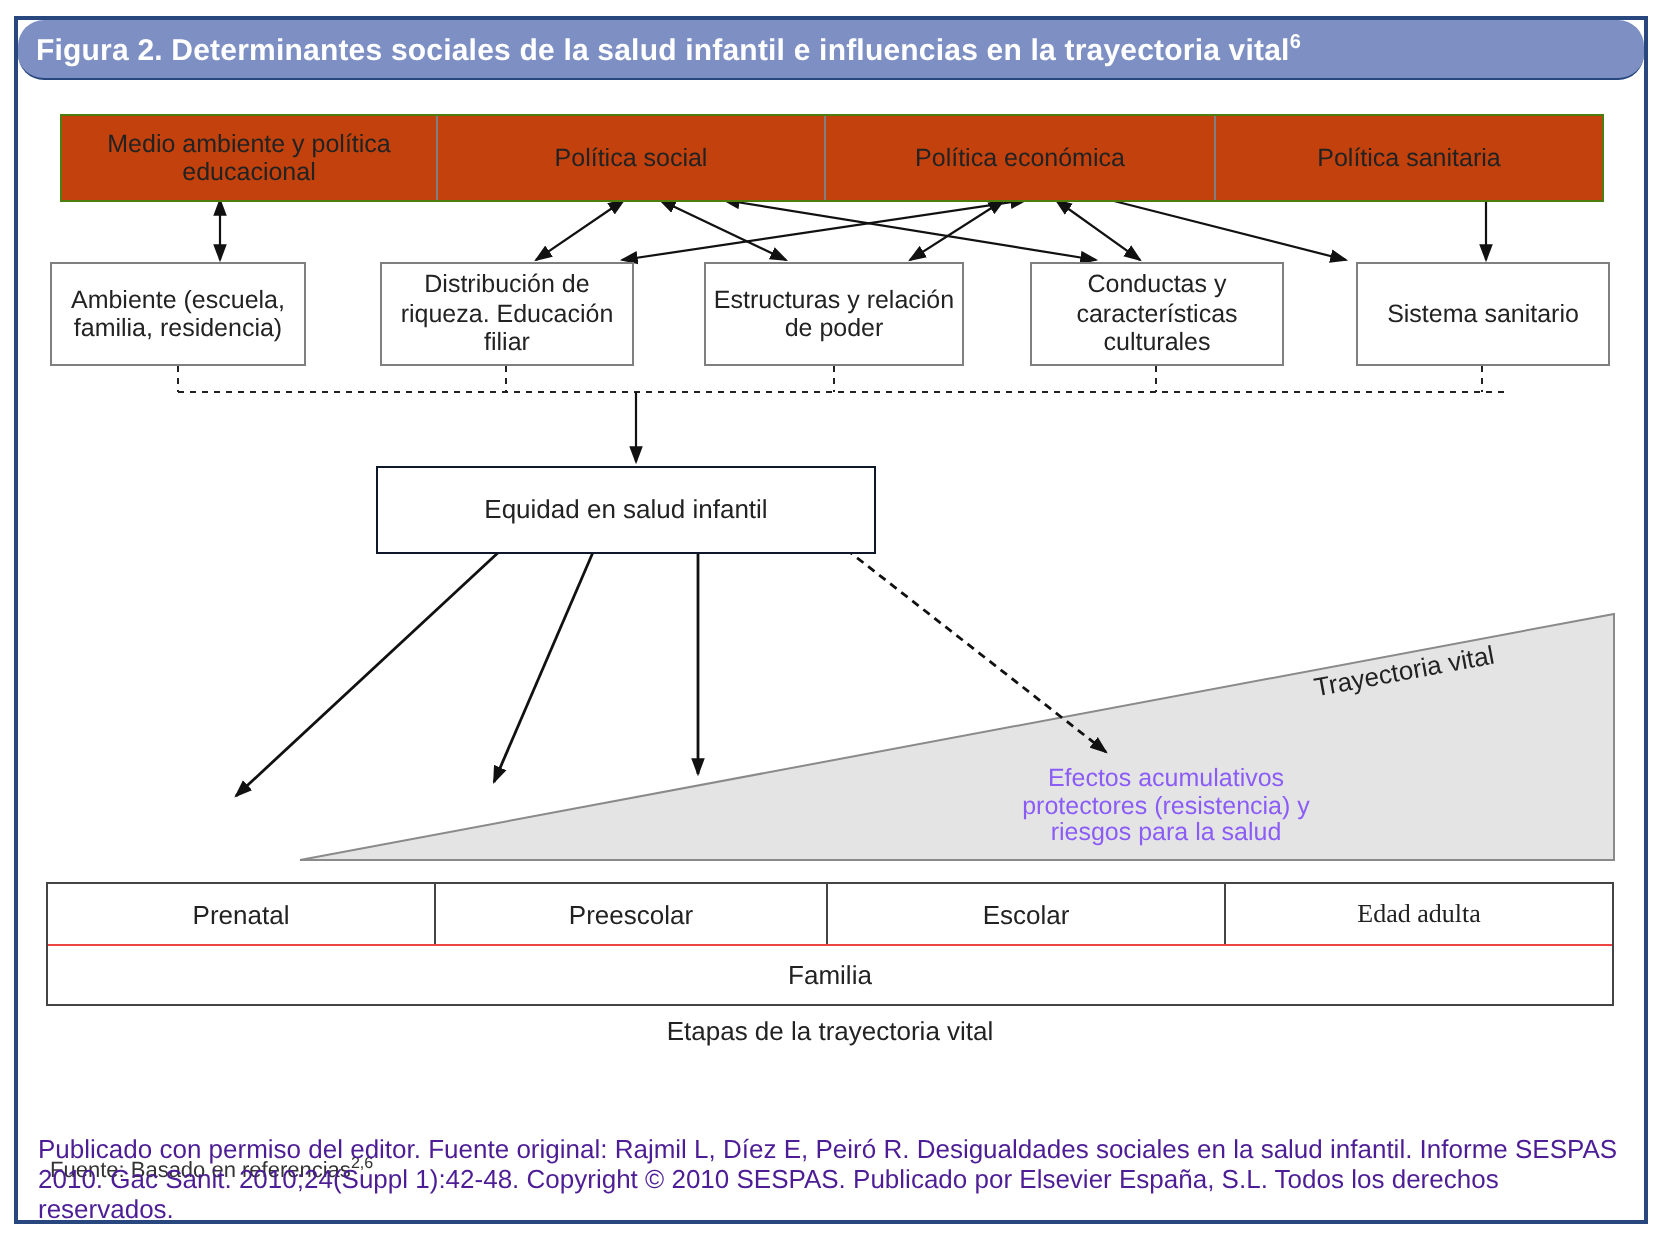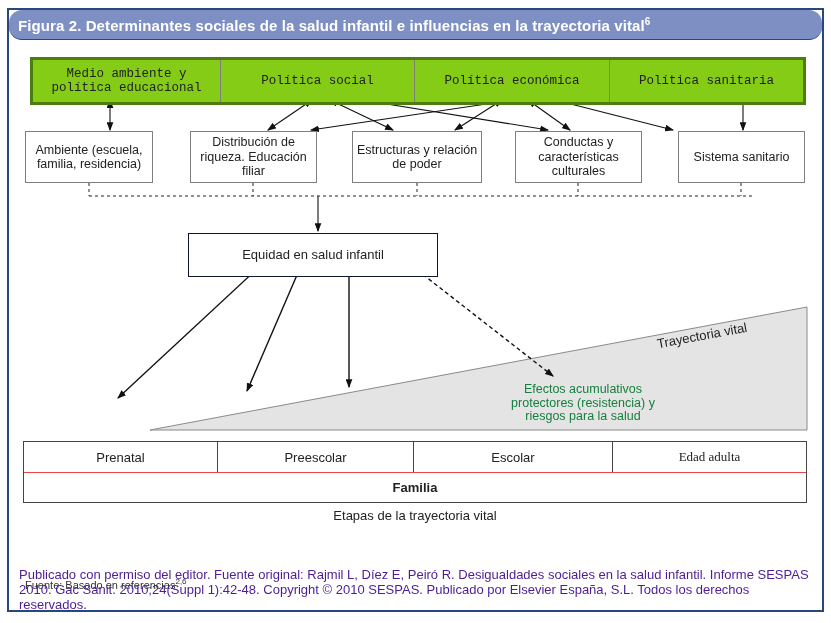--- a/index.html
+++ b/index.html
@@ -7,35 +7,35 @@
   .card{position:absolute;left:7px;top:8px;width:817px;height:604px;box-sizing:border-box;
         border:2px solid #27477e;background:#fff;}
   .titlebar{height:30px;background:#7d8fc3;display:flex;align-items:center;padding-left:9px;
             border-bottom:1px solid #27477e;box-sizing:border-box;border-radius:13px;}
   .titlebar .t{color:#fff;font-weight:bold;font-size:15px;letter-spacing:.1px;}
   .titlebar sup{font-size:10px;}
   .content{position:relative;width:813px;height:570px;}
   svg.lines{position:absolute;left:0;top:0;z-index:1;}
   .bx{position:absolute;z-index:2;background:#fff;display:flex;align-items:center;justify-content:center;
       text-align:center;font-size:12.5px;line-height:14.5px;color:#222;box-sizing:border-box;}
-  .row1{left:21px;top:17px;width:770px;height:42px;border:3px solid #4d7c0f;display:flex;z-index:2;
-        position:absolute;background:#84cc16;font-family:Liberation Mono, monospace;}
+  .row1{left:21px;top:17px;width:770px;height:42px;border:1px solid #4d7c0f;display:flex;z-index:2;
+        position:absolute;background:#c2410c;}
   .row1 .cell{display:flex;align-items:center;justify-content:center;text-align:center;
               font-size:12.5px;line-height:14.5px;border-right:1px solid #7f7f7f;box-sizing:border-box;}
   .row1 .cell:last-child{border-right:none;}
   .r2{border:1px solid #7f7f7f;top:91px;height:52px;padding:2px;}
   .equity{left:179px;top:193px;width:250px;height:44px;border:1px solid #0f172a;font-size:13px;}
   .tri-label{position:absolute;z-index:2;left:628px;top:288px;width:130px;text-align:center;
              font-size:13px;transform:rotate(-10.5deg);background:transparent;color:#222;}
   .tri-note{position:absolute;z-index:2;left:490px;top:343px;width:168px;text-align:center;
-            font-size:12.5px;line-height:13.5px;background:transparent;color:#15803d;}
+            font-size:12.5px;line-height:13.5px;background:transparent;color:#8b5cf6;}
   .stage-table{position:absolute;z-index:2;left:14px;top:401px;width:784px;box-sizing:border-box;
                border:1px solid #444;background:#fff;}
   .stage-row{display:flex;height:30px;border-bottom:1px solid #ef4444;}
-  .stage-row:last-child{border-bottom:none;font-weight:bold;}
+  .stage-row:last-child{border-bottom:none;}
   .stage-cell{display:flex;align-items:center;justify-content:center;font-size:13px;
               border-right:1px solid #444;box-sizing:border-box;}
   .stage-cell:last-child{border-right:none;font-family:Liberation Serif, serif;}
   .family-row{display:flex;height:29px;align-items:center;justify-content:center;font-size:13px;}
   .caption{position:absolute;z-index:2;left:14px;top:468px;width:784px;text-align:center;font-size:13px;}
   .source{position:absolute;z-index:2;left:16px;top:497px;font-size:11px;color:#333;margin-top:40px;}
   .source sup{font-size:8px;}
   .footer{position:absolute;z-index:2;left:10px;top:527px;width:799px;font-size:13px;
           line-height:15px;color:#4c1d95;}
 </style>

